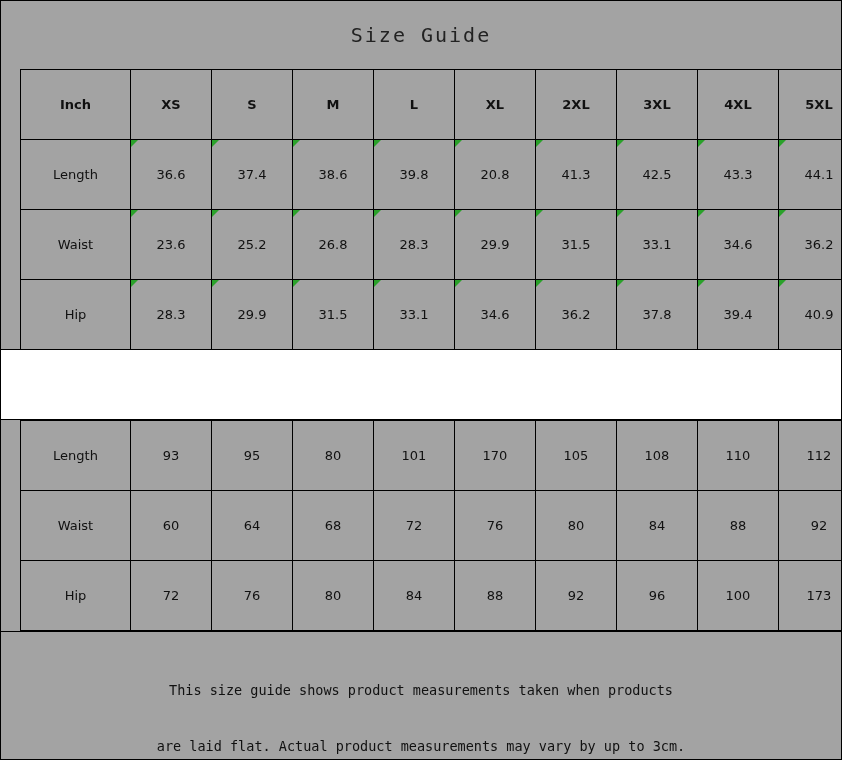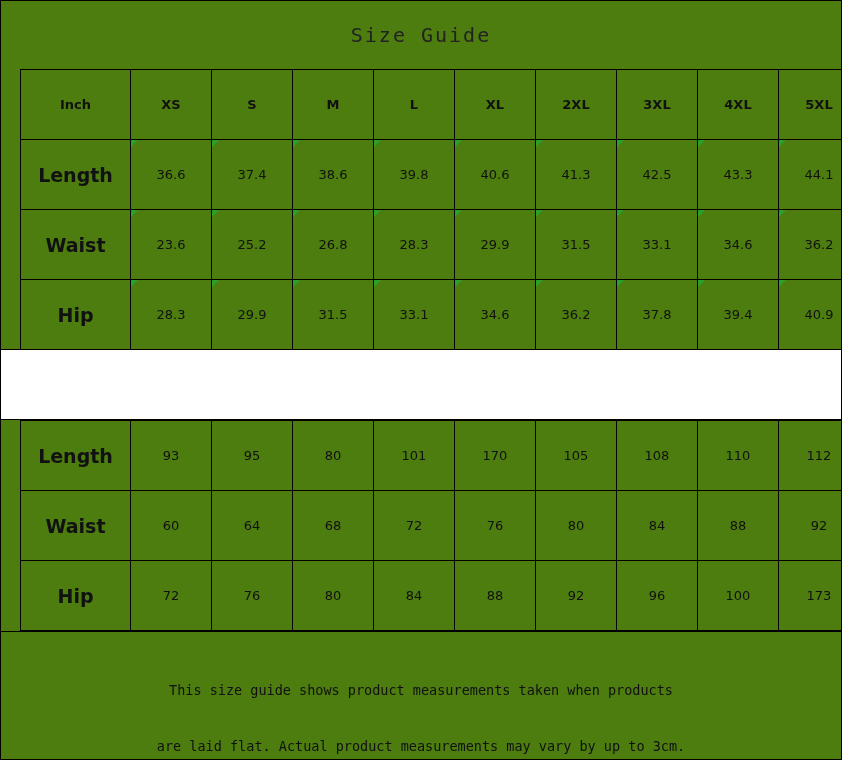--- a/index.html
+++ b/index.html
@@ -13,21 +13,21 @@
     font-family: "DejaVu Sans Mono", monospace;
     color: #111111;
     overflow: hidden;
   }
   .page {
     position: relative;
     width: 842px;
     height: 760px;
     box-sizing: border-box;
     border: 1px solid #000000;
-    background: #4d7c0f;
+    background: #a3a3a3;
   }
   .title {
     height: 68px;
     line-height: 68px;
     text-align: center;
     font-family: "DejaVu Sans Mono", monospace;
     font-size: 20px;
     letter-spacing: 2px;
     color: #222222;
   }
@@ -49,22 +49,22 @@
     font-family: "DejaVu Sans", sans-serif;
     font-weight: normal;
     padding: 0;
     position: relative;
   }
   table.size-table th {
     font-weight: bold;
     font-size: 13px;
   }
   table.size-table td.rowhead {
-    font-weight: bold;
-    font-size: 19px;
+    font-weight: normal;
+    font-size: 13px;
   }
   
   col.c0 { width: 110px; }
   col.cx { width: 81px; }
 
   
   td.mark::before {
     content: "";
     position: absolute;
     top: 0;
@@ -124,21 +124,21 @@
         <th>3XL</th>
         <th>4XL</th>
         <th>5XL</th>
       </tr>
       <tr>
         <td class="rowhead">Length</td>
         <td class="mark">36.6</td>
         <td class="mark">37.4</td>
         <td class="mark">38.6</td>
         <td class="mark">39.8</td>
-        <td class="mark">40.6</td>
+        <td class="mark">20.8</td>
         <td class="mark">41.3</td>
         <td class="mark">42.5</td>
         <td class="mark">43.3</td>
         <td class="mark">44.1</td>
       </tr>
       <tr>
         <td class="rowhead">Waist</td>
         <td class="mark">23.6</td>
         <td class="mark">25.2</td>
         <td class="mark">26.8</td>

